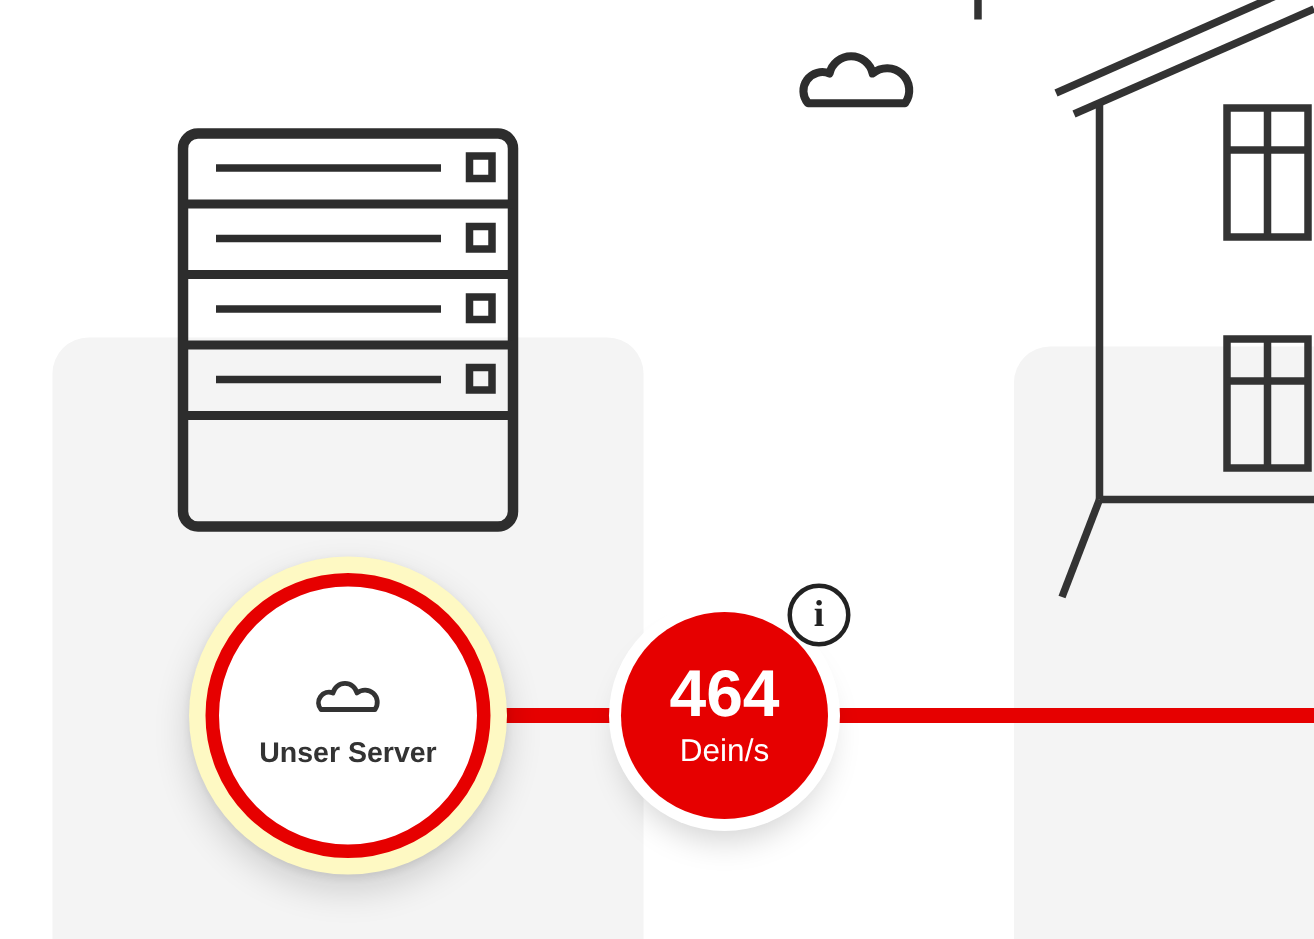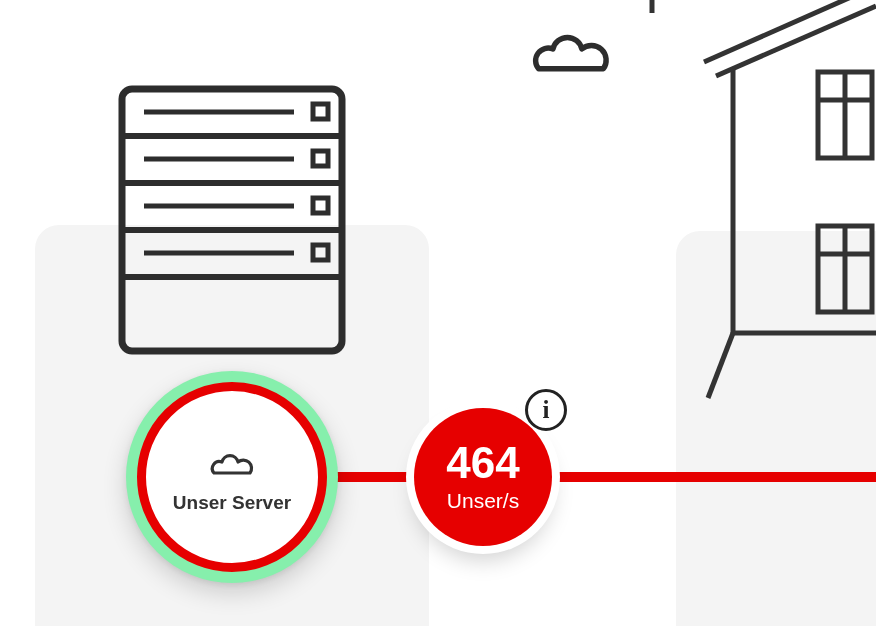--- a/index.html
+++ b/index.html
@@ -16,21 +16,21 @@
   .cloud-sky   { left:512px; top:13px; }
   .house       { left:640px; top:0px; }
 
   .pipe {
     position:absolute; left:232px; top:472px; width:644px; height:10px;
     background:#e60000; z-index:2;
   }
 
   .node {
     position:absolute; top:371px; width:212px; height:212px; border-radius:50%;
-    background:#86efac; box-shadow:0 10px 24px rgba(0,0,0,.16), 0 2px 6px rgba(0,0,0,.08);
+    background:#fef9c3; box-shadow:0 10px 24px rgba(0,0,0,.16), 0 2px 6px rgba(0,0,0,.08);
     z-index:3;
   }
   .node-server { left:126px; }
   .node-modem  { left:627px; }
   .node-ring {
     position:absolute; inset:11px; border:9px solid #e60000; border-radius:50%;
     background:#fff; display:flex; flex-direction:column; align-items:center;
     justify-content:center; gap:9px;
   }
   .node-label { font-size:19px; font-weight:700; color:#333; white-space:nowrap; }
@@ -103,21 +103,21 @@
     <div class="node-ring">
       <svg width="64" height="42" viewBox="0 0 64 40" fill="none">
         <path d="M 14 31 A 7 7 0 0 1 22 20 A 8.2 8.2 0 0 1 38 20 A 8.2 8.2 0 0 1 50 31 Z" stroke="#333" stroke-width="3.2" stroke-linejoin="round"></path>
       </svg>
       <div class="node-label">Unser Server</div>
     </div>
   </div>
 
   <div class="speed">
     <div class="speed-value">464</div>
-    <div class="speed-unit">Unser/s</div>
+    <div class="speed-unit">Dein/s</div>
   </div>
 
   <div class="info">
     <span>i</span>
   </div>
 
 
 </div>
 
 </body></html>

